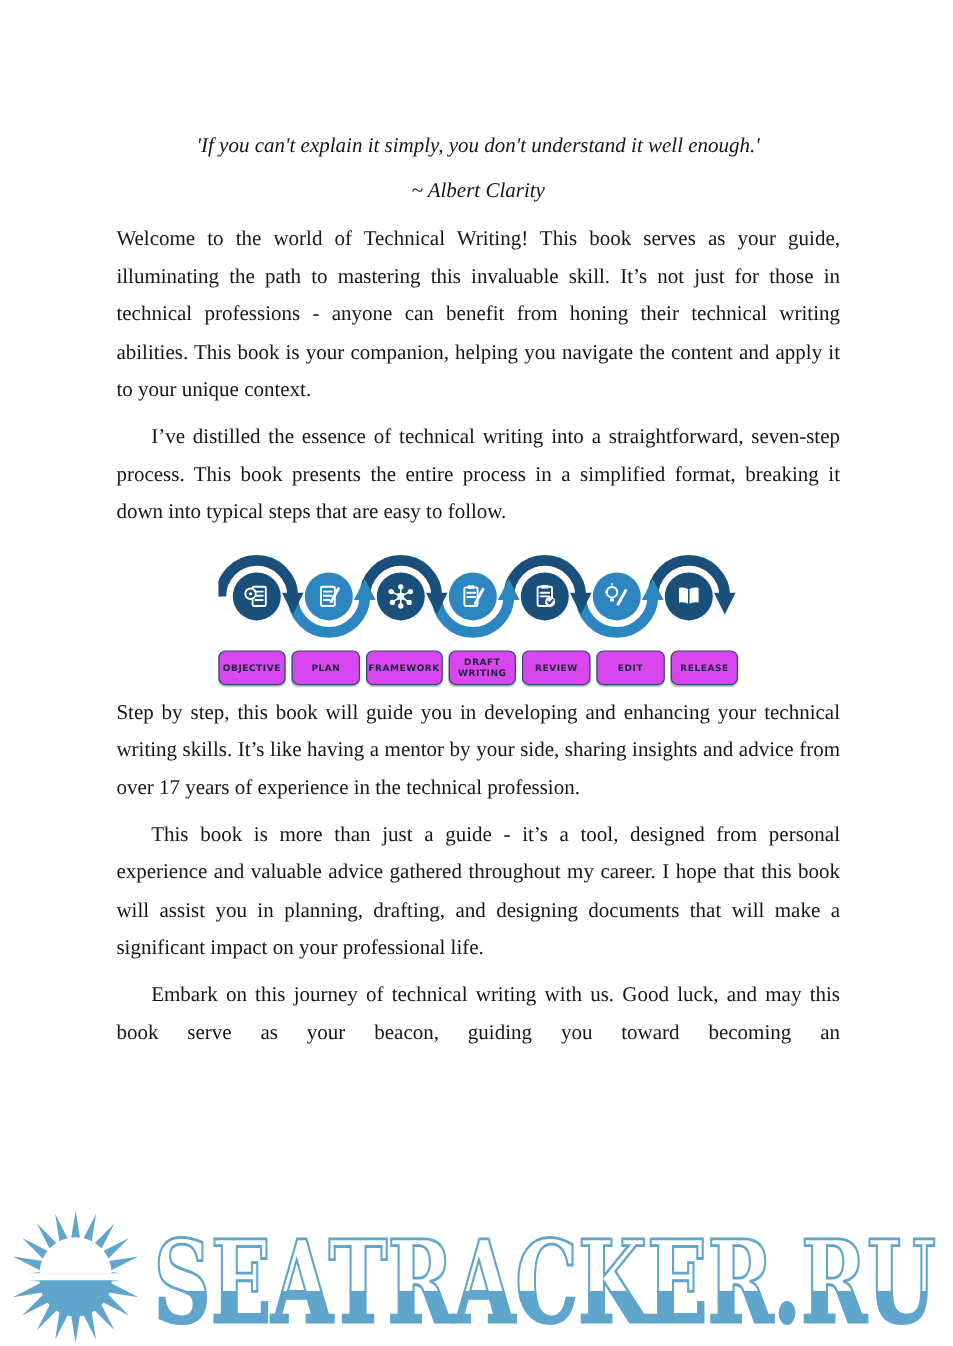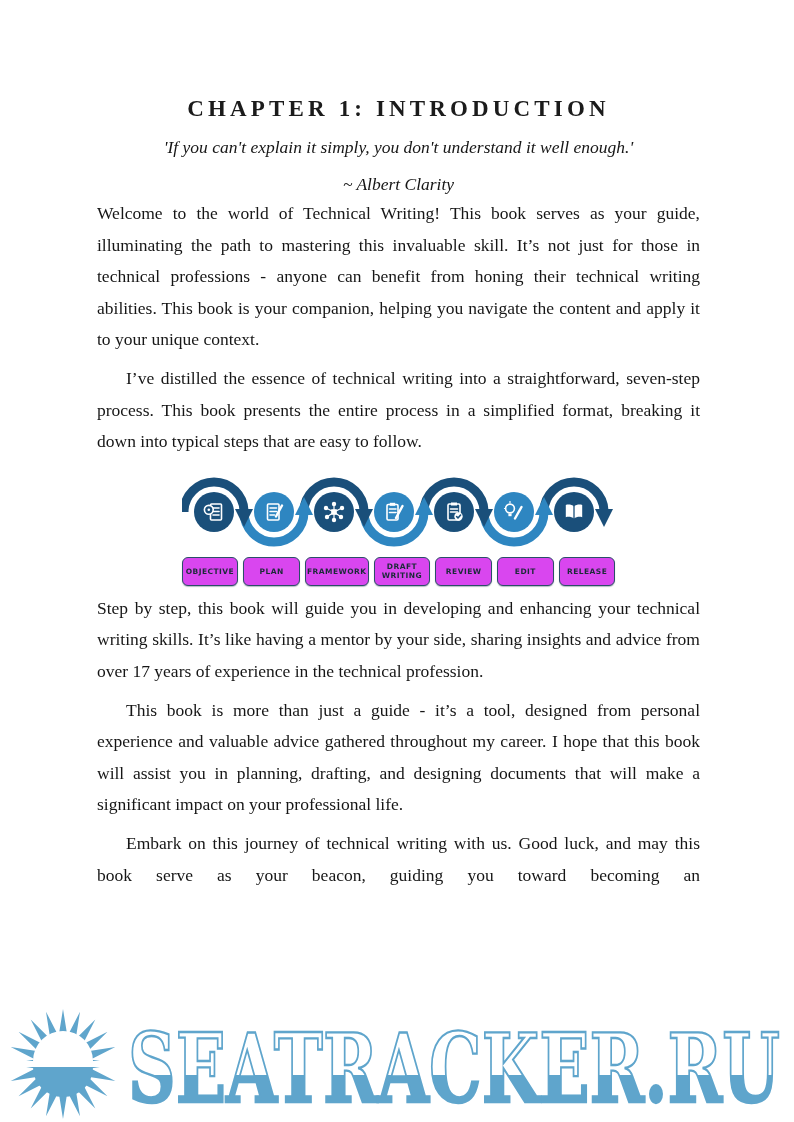--- a/index.html
+++ b/index.html
@@ -43,21 +43,21 @@
     font-size:17.5px;
     line-height:24px;
   }
 
   p.body-par {
     margin:7px 0 0 0;
     font-size:17.5px;
     line-height:31.6px;
     text-align:justify;
   }
-  p.first-par { margin-top:2px; }
+  p.first-par { margin-top:13px; }
   p.indent { text-indent:29px; }
   p.force-last { text-align-last:justify; }
 
   
   .diagram {
     width:434px;
     margin:16px auto 0 auto;
   }
   .diagram svg { display:block; }
   .labels-row {
@@ -93,21 +93,20 @@
     width:643px; height:114px;
     pointer-events:none;
   }
 </style>
 </head>
 <body>
 
 <div class="page">
   <div class="content">
 
-    <h1 class="chapter-title">CHAPTER 1: INTRODUCTION</h1>
 
     <div class="quote">'If you can't explain it simply, you don't understand it well enough.'</div>
     <div class="attribution">~ Albert Clarity</div>
 
     <p class="body-par first-par">Welcome to the world of Technical Writing! This book serves as your guide, illuminating the path to mastering this invaluable skill. It’s not just for those in technical professions - anyone can benefit from honing their technical writing abilities. This book is your companion, helping you navigate the content and apply it to your unique context.</p>
     <p class="body-par indent">I’ve distilled the essence of technical writing into a straightforward, seven-step process. This book presents the entire process in a simplified format, breaking it down into typical steps that are easy to follow.</p>
 
     <div class="diagram">
       <svg width="434" height="78" viewBox="0 0 434 78">
 

